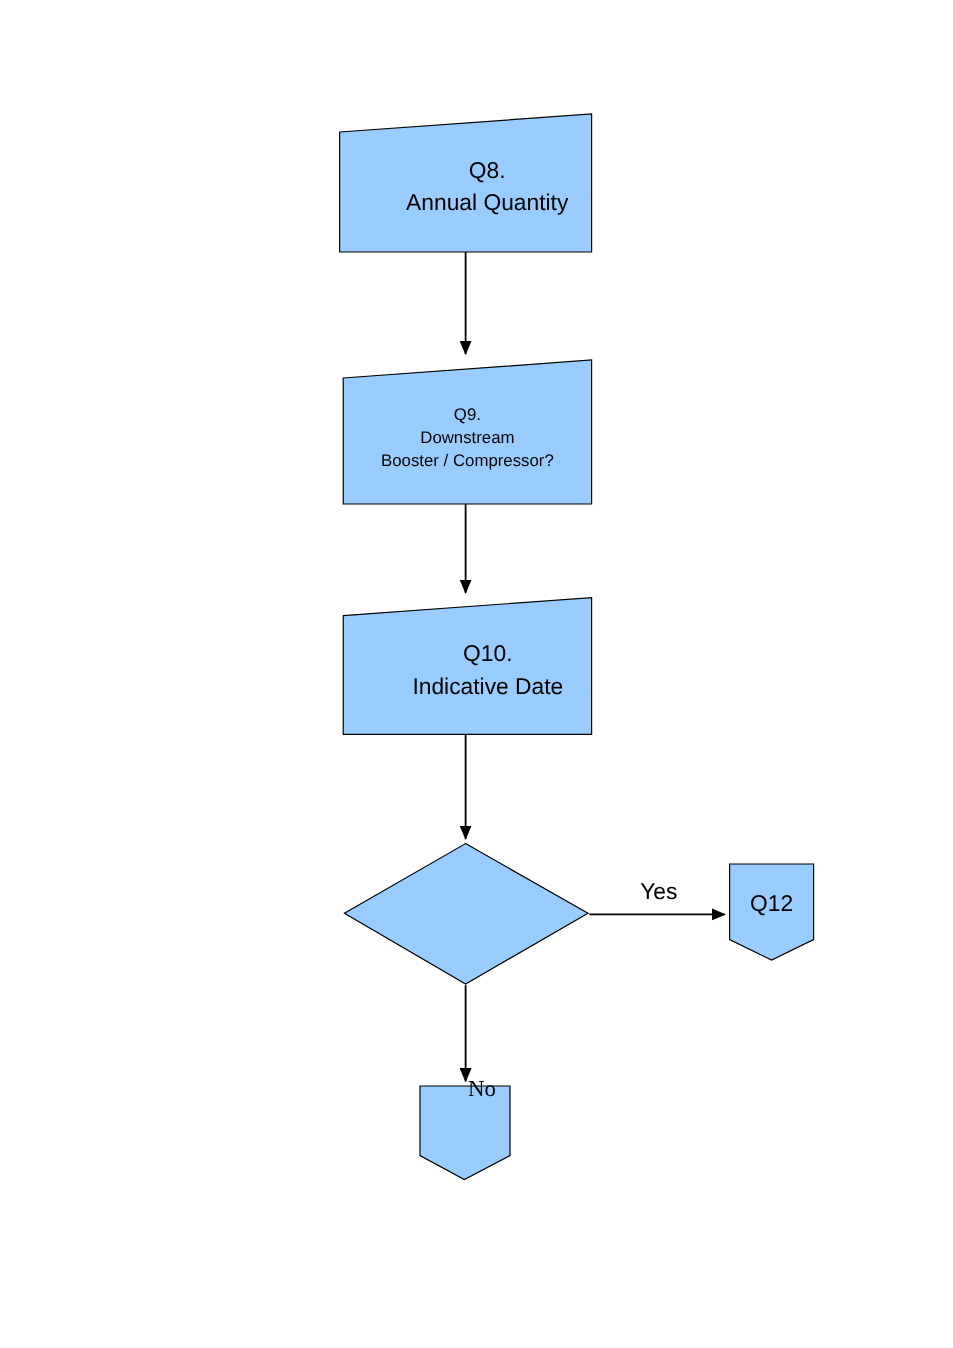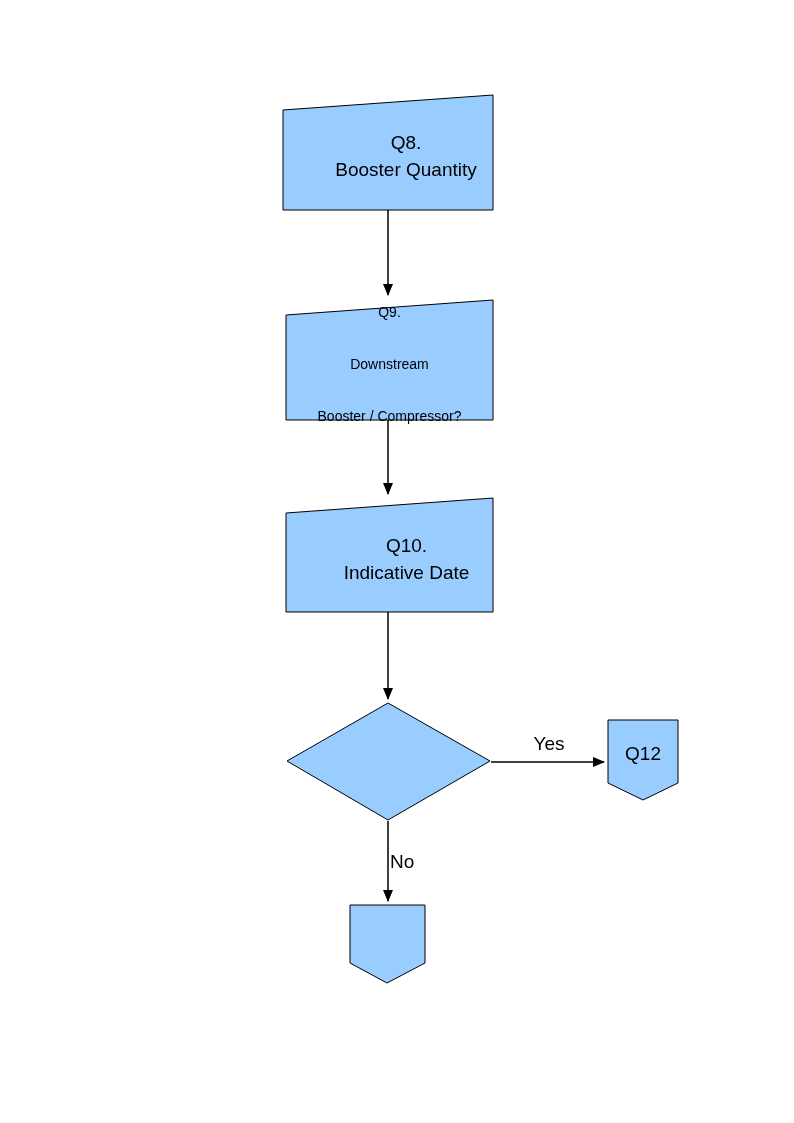--- a/index.html
+++ b/index.html
@@ -55,37 +55,37 @@
     <polygon class="node-shape" points="283,110 493,95 493,210 283,210" fill="#99CCFF" stroke="#000000" stroke-width="1"></polygon>
     <polygon class="node-shape" points="286,315 493,300 493,420 286,420" fill="#99CCFF" stroke="#000000" stroke-width="1"></polygon>
     <polygon class="node-shape" points="286,513 493,498 493,612 286,612" fill="#99CCFF" stroke="#000000" stroke-width="1"></polygon>
     <polygon class="node-shape" points="388,703 490,761 388,820 287,761" fill="#99CCFF" stroke="#000000" stroke-width="1"></polygon>
     <polygon class="node-shape" points="608,720 678,720 678,783 643,800 608,783" fill="#99CCFF" stroke="#000000" stroke-width="1"></polygon>
     <polygon class="node-shape" points="350,905 425,905 425,963 387,983 350,963" fill="#99CCFF" stroke="#000000" stroke-width="1"></polygon>
   </svg>
 
   <div class="label label-lg" style="left:283px; top:102px; width:246px; height:108px;">
     <div>Q8.</div>
-    <div>Booster Quantity</div>
+    <div>Annual Quantity</div>
   </div>
 
-  <div class="label label-sm" style="left:286px; top:308px; width:207px; height:112px;gap:33px;">
+  <div class="label label-sm" style="left:286px; top:308px; width:207px; height:112px;">
     <div>Q9.</div>
     <div>Downstream</div>
     <div>Booster / Compressor?</div>
   </div>
 
   <div class="label label-lg" style="left:286px; top:506px; width:207px; height:106px;padding-left:34px;">
     <div>Q10.</div>
     <div>Indicative Date</div>
   </div>
 
 
   <div class="label label-lg" style="left:608px; top:722px; width:70px; height:62px;">
     <div>Q12</div>
   </div>
 
 
   <div class="label edge-label" style="left:518px; top:732px; width:62px; height:24px;">Yes</div>
 
-  <div class="label edge-label edge-label-no" style="left:390px; top:850px; width:46px; height:24px;">No</div>
+  <div class="label edge-label edge-label-no" style="left:390px; top:896px; width:46px; height:24px;font-family:Liberation Serif, serif;">No</div>
 
 </div>
 
 </body></html>

